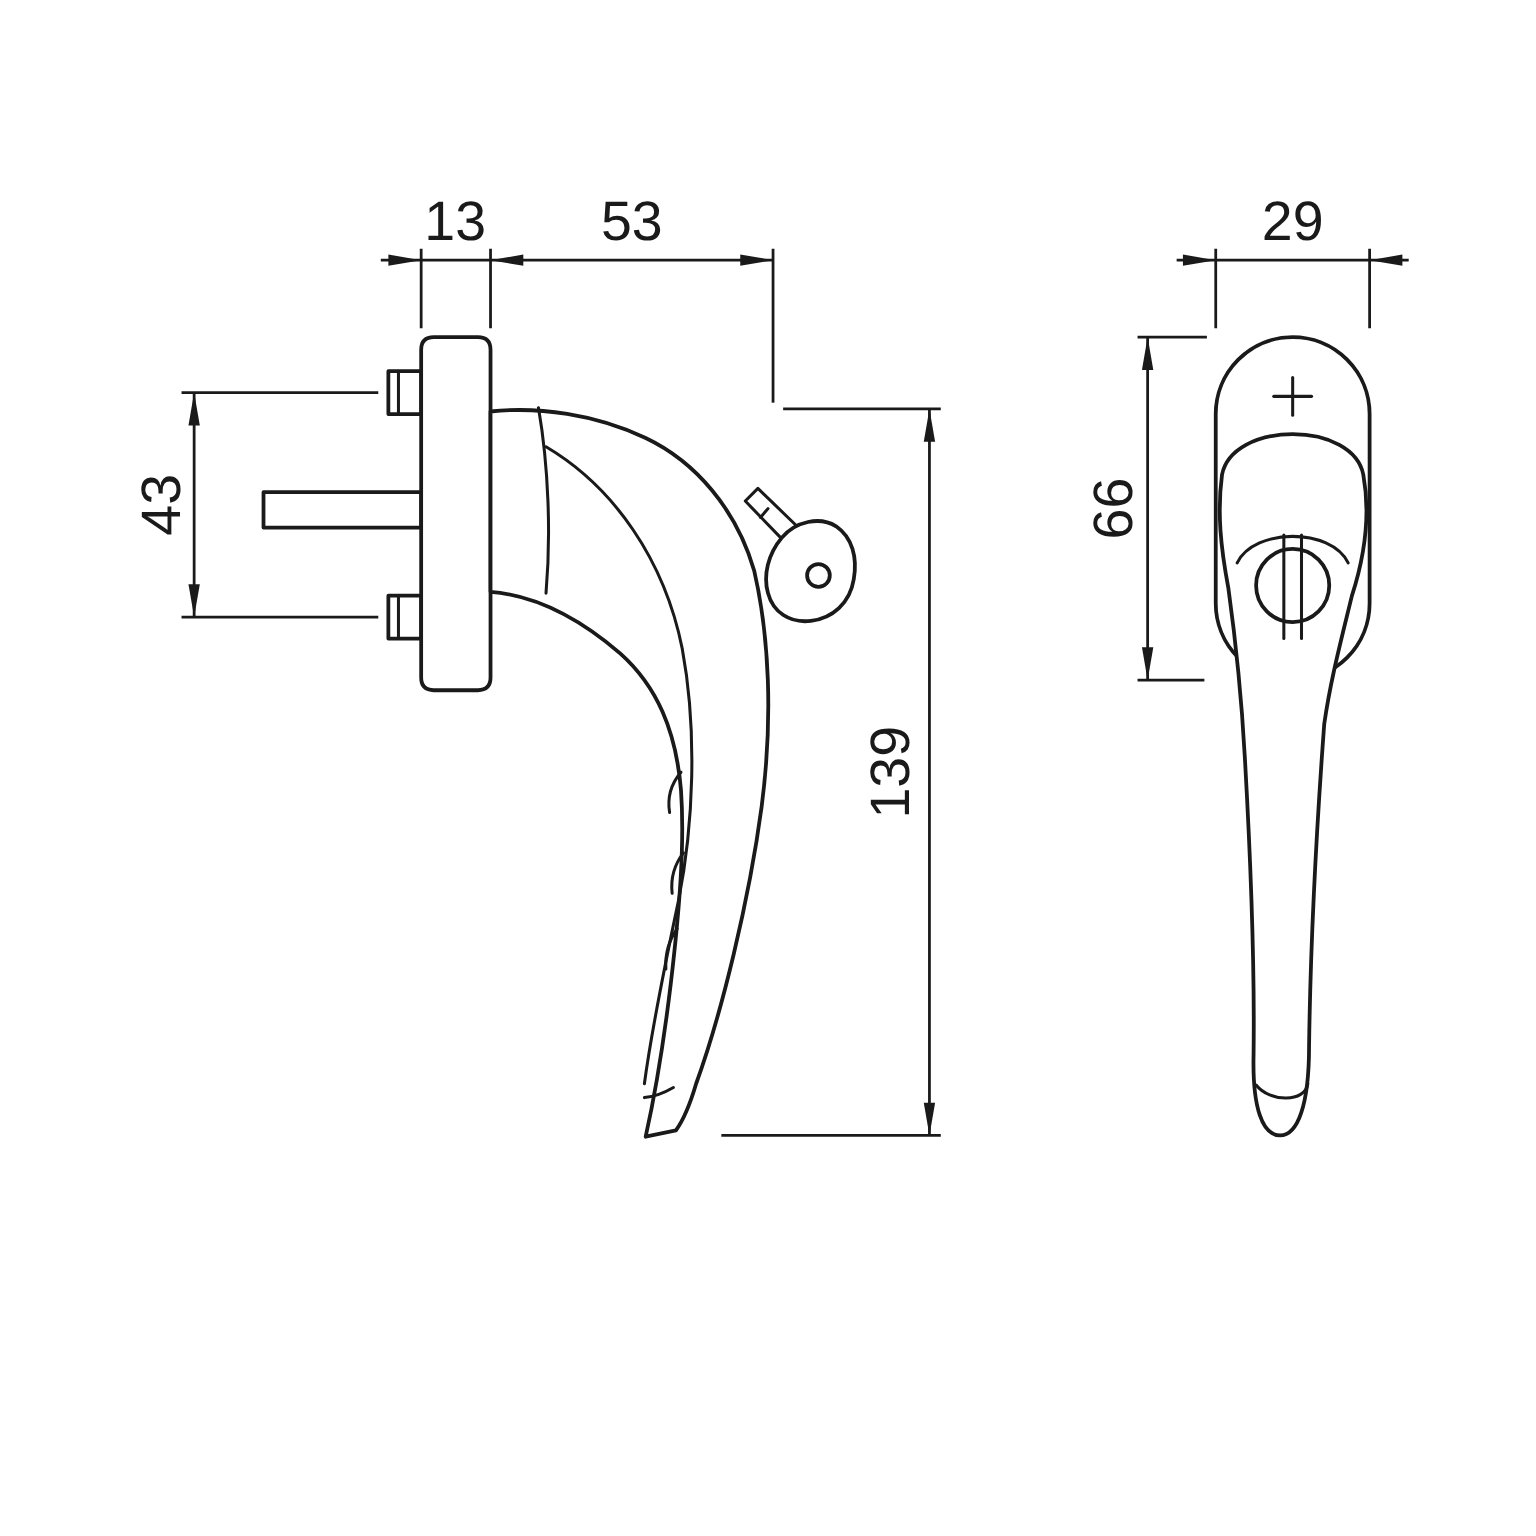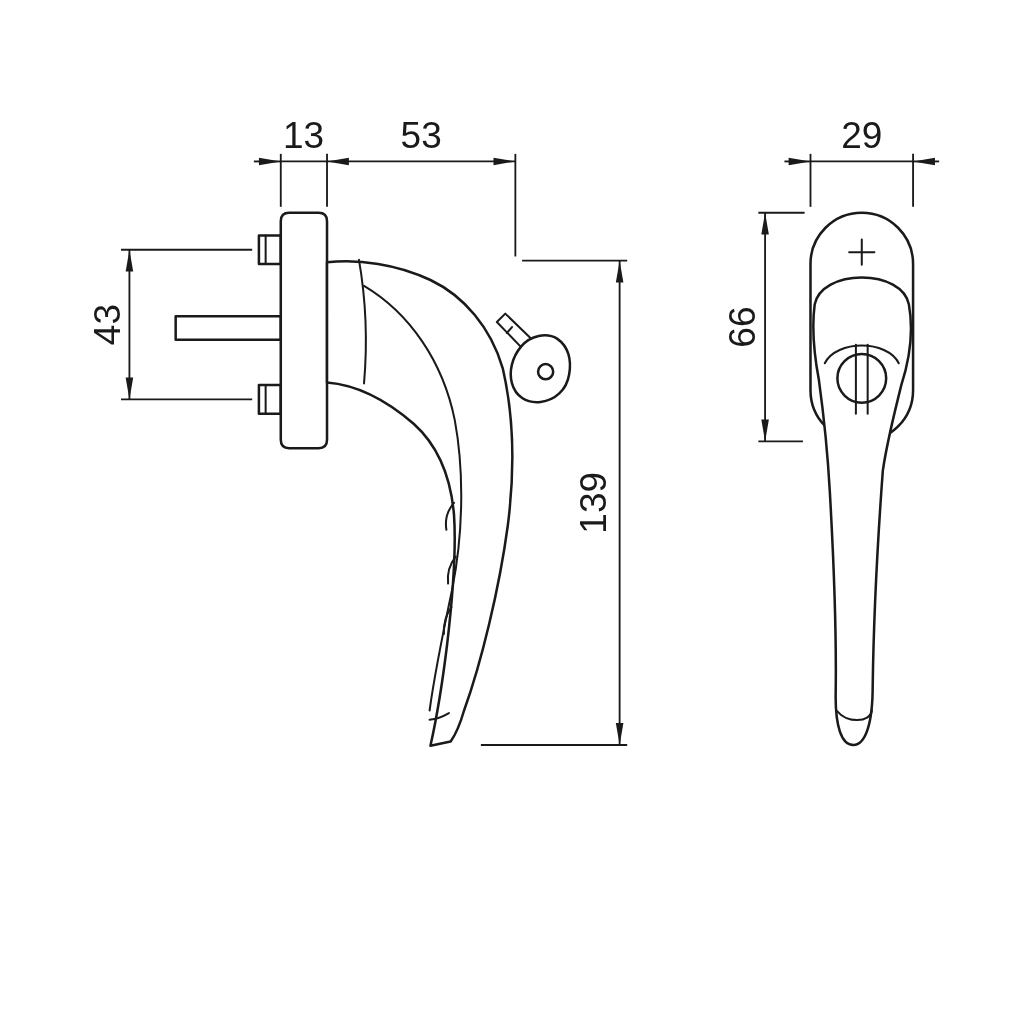--- a/index.html
+++ b/index.html
@@ -1,16 +1,16 @@
 <!DOCTYPE html>
 <html style="--line: #1a1a1a; --bg: #ffffff;"><head>
 <meta charset="utf-8">
 <style>
   html,body{margin:0;padding:0;background:var(--bg,#ffffff);}
-  .stage{width:1024px;height:861px;overflow:hidden;background:var(--bg,#ffffff);}
+  .stage{width:1024px;height:861px;overflow:hidden;background:var(--bg,#ffffff);margin-top:12px;}
   svg{display:block;width:100%;height:100%;color:var(--line,#1a1a1a);font-family:"Liberation Sans",sans-serif;}
   .part{fill:none;stroke:currentColor;stroke-width:3;stroke-linecap:round;stroke-linejoin:round;}
   .part-filled{fill:var(--bg,#ffffff);stroke:currentColor;stroke-width:3;stroke-linecap:round;stroke-linejoin:round;}
   .detail{fill:none;stroke:currentColor;stroke-width:2.4;stroke-linecap:round;stroke-linejoin:round;}
   .dim{fill:none;stroke:currentColor;stroke-width:2.2;stroke-linecap:butt;}
   .dim-label{fill:currentColor;font-size:44px;text-anchor:middle;}
   .arrowhead{fill:currentColor;stroke:none;}
 </style>
 </head>
 <body>

